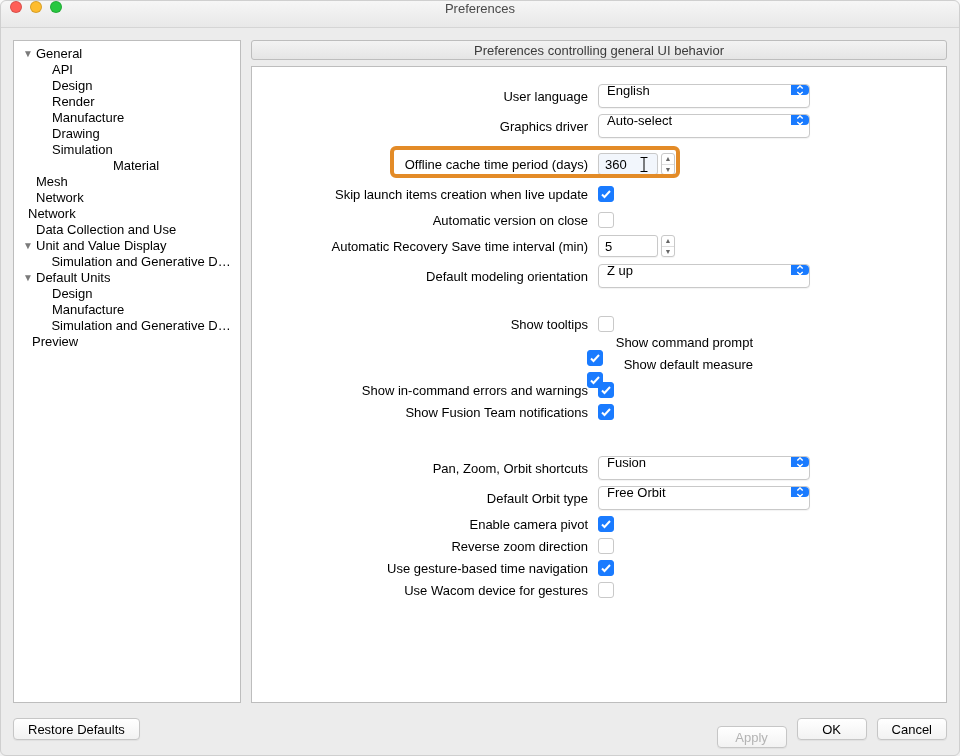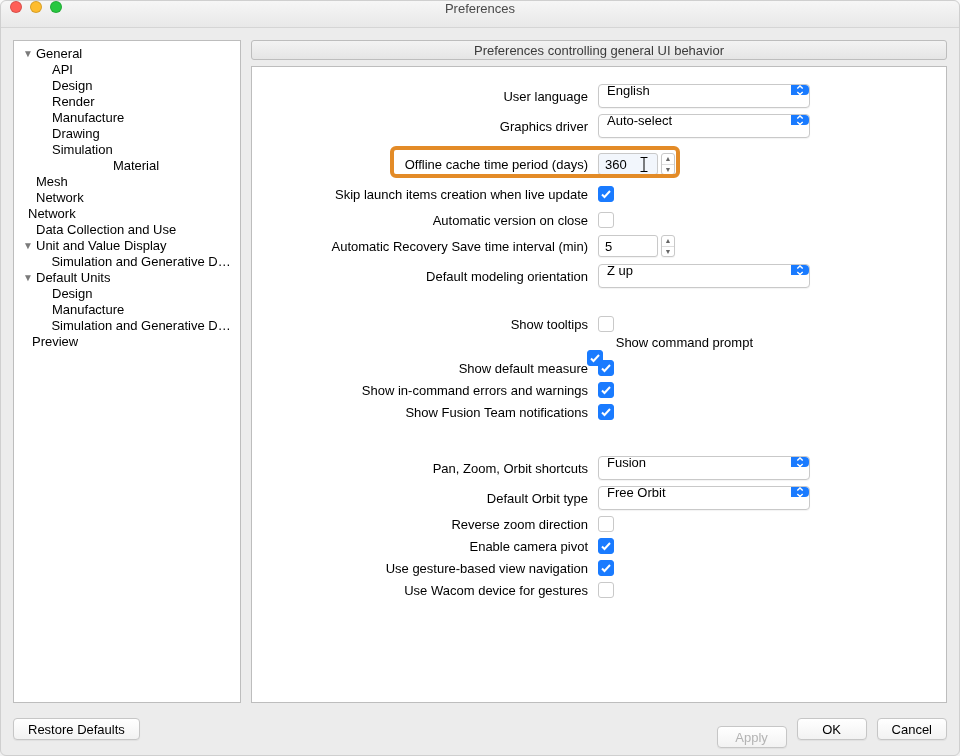--- a/index.html
+++ b/index.html
@@ -461,21 +461,21 @@
         <div class="row" style="height:22px;flex-direction:column;">
           <div class="lbl">Show command prompt</div>
           <div class="ctl">
               <div class="chk checked">
                 <svg width="10" height="9" viewBox="0 0 10 9">
                   <path d="M1 4.5 L3.5 7 L9 1" stroke="#fff" stroke-width="2" fill="none"></path>
                 </svg>
               </div>
             </div>
         </div>
-        <div class="row" style="height:22px;">
+        <div class="row" style="height:22px;flex-direction:column;">
           <div class="lbl">Show default measure</div>
           <div class="ctl">
               <div class="chk checked">
                 <svg width="10" height="9" viewBox="0 0 10 9">
                   <path d="M1 4.5 L3.5 7 L9 1" stroke="#fff" stroke-width="2" fill="none"></path>
                 </svg>
               </div>
             </div>
         </div>
         <div class="row" style="height:22px;">
@@ -529,37 +529,37 @@
                   </svg>
                 <svg width="8" height="5" viewBox="0 0 8 5">
                     <path d="M1 1 L4 4 L7 1" stroke="#fff" stroke-width="1.5" fill="none"></path>
                   </svg>
               </span>
             </div>
           </div>
         </div>
 
         <div class="row" style="height:22px;">
+          <div class="lbl">Enable camera pivot</div>
+          <div class="ctl">
+              <div class="chk checked">
+                <svg width="10" height="9" viewBox="0 0 10 9">
+                  <path d="M1 4.5 L3.5 7 L9 1" stroke="#fff" stroke-width="2" fill="none"></path>
+                </svg>
+              </div>
+            </div>
+        </div>
+        <div class="row" style="height:22px;">
           <div class="lbl">Reverse zoom direction</div>
           <div class="ctl">
               <div class="chk"></div>
             </div>
         </div>
         <div class="row" style="height:22px;">
-          <div class="lbl">Enable camera pivot</div>
-          <div class="ctl">
-              <div class="chk checked">
-                <svg width="10" height="9" viewBox="0 0 10 9">
-                  <path d="M1 4.5 L3.5 7 L9 1" stroke="#fff" stroke-width="2" fill="none"></path>
-                </svg>
-              </div>
-            </div>
-        </div>
-        <div class="row" style="height:22px;">
-          <div class="lbl">Use gesture-based view navigation</div>
+          <div class="lbl">Use gesture-based time navigation</div>
           <div class="ctl">
               <div class="chk checked">
                 <svg width="10" height="9" viewBox="0 0 10 9">
                   <path d="M1 4.5 L3.5 7 L9 1" stroke="#fff" stroke-width="2" fill="none"></path>
                 </svg>
               </div>
             </div>
         </div>
         <div class="row" style="height:22px;">
           <div class="lbl">Use Wacom device for gestures</div>

